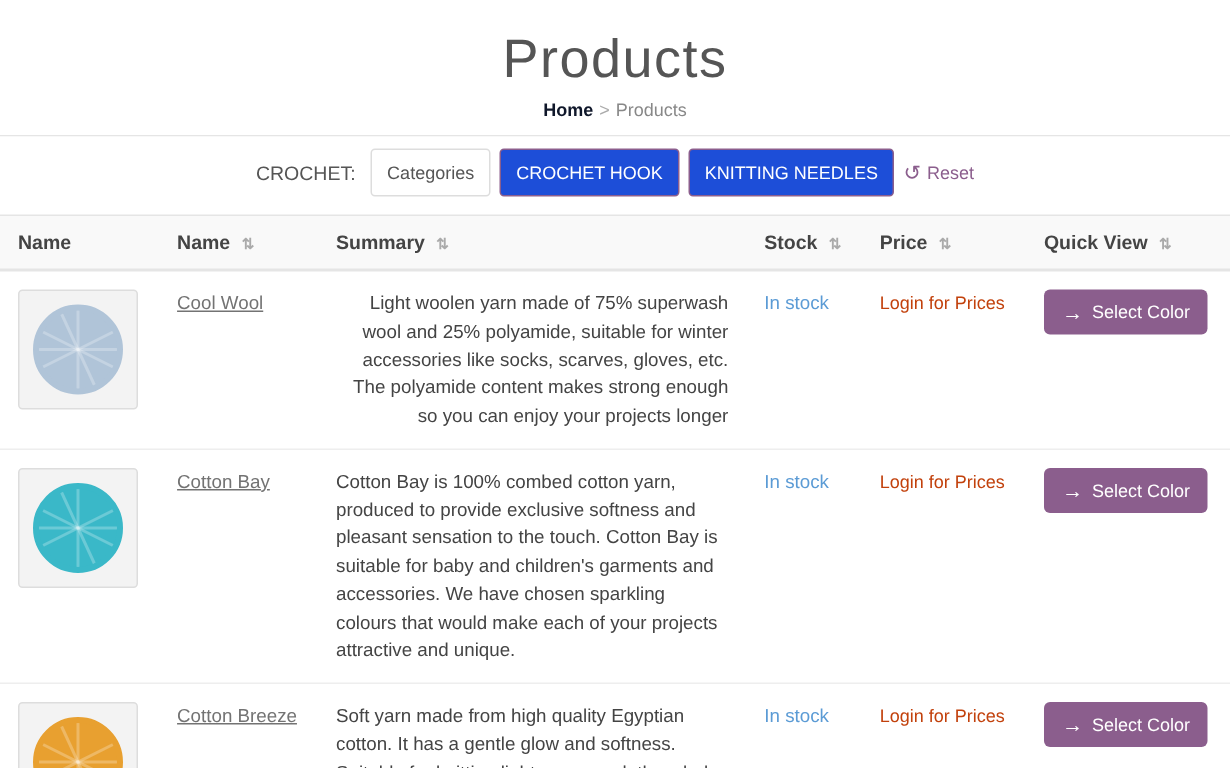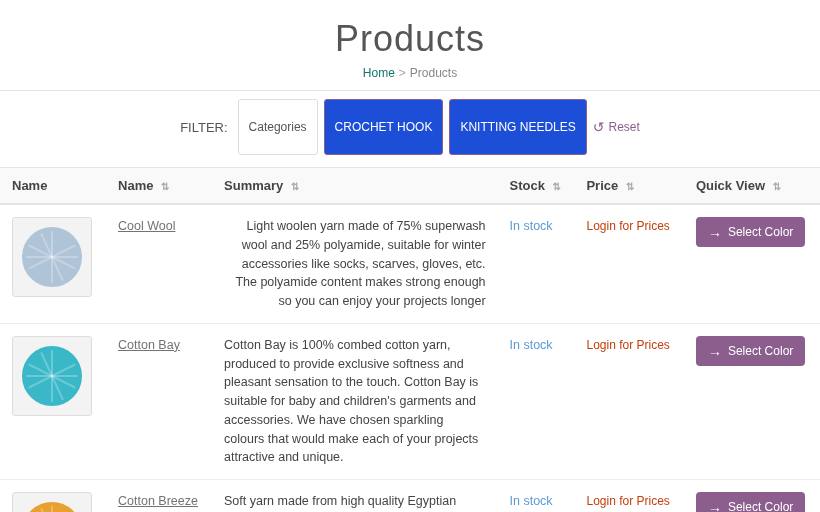--- a/index.html
+++ b/index.html
@@ -28,22 +28,23 @@
     .breadcrumb {
       font-size: 12px;
       color: #888;
       display: flex;
       justify-content: center;
       align-items: center;
       gap: 4px;
     }
 
     .breadcrumb a {
-      color: #0f766e;
+      color: #0f172a;
       text-decoration: none;
+      font-weight: bold;
     }
 
     .breadcrumb .sep {
       color: #aaa;
     }
 
     .breadcrumb .current {
       color: #888;
     }
 
@@ -51,21 +52,21 @@
       font-size: 13px;
       font-weight: 500;
       color: #555;
       margin-right: 4px;
     }
 
     .filter-btn {
       background: #fff;
       border: 1px solid #ddd;
       border-radius: 3px;
-      padding: 20px 10px;
+      padding: 8px 10px;
       font-size: 12px;
       color: #555;
       cursor: pointer;
       text-align: right;
     }
 
     .filter-btn.active {
       background: #1d4ed8;
       border-color: #8b5e8d;
       color: #fff;
@@ -197,21 +198,21 @@
   <h1 class="page-title">Products</h1>
   <nav class="breadcrumb">
     <a href="#">Home</a>
     <span class="sep">&gt;</span>
     <span class="current">Products</span>
   </nav>
 </div>
 
 <div class="filter-section">
   <div class="filter-row">
-    <span class="filter-label">FILTER:</span>
+    <span class="filter-label">CROCHET:</span>
     <button class="filter-btn">Categories</button>
     <button class="filter-btn active">CROCHET HOOK</button>
     <button class="filter-btn active">KNITTING NEEDLES</button>
     <button class="reset-btn">
       <span class="reset-icon">↺</span>
       <span>Reset</span>
     </button>
   </div>
 </div>
 

